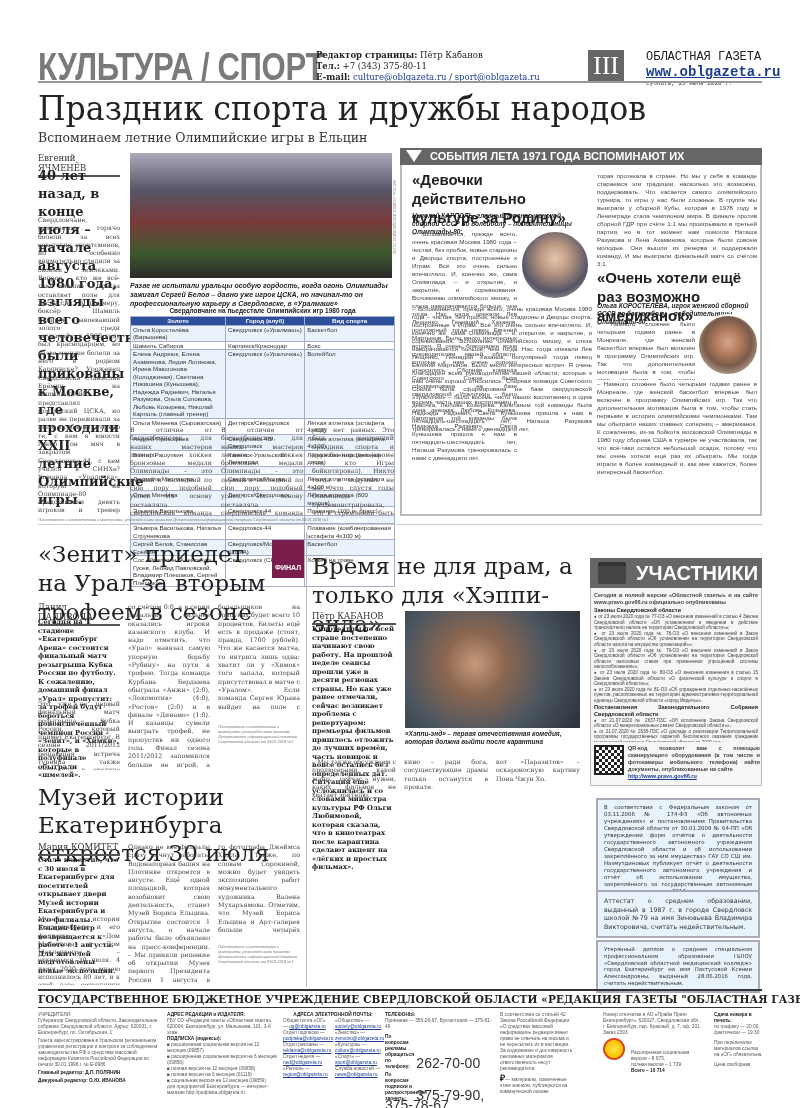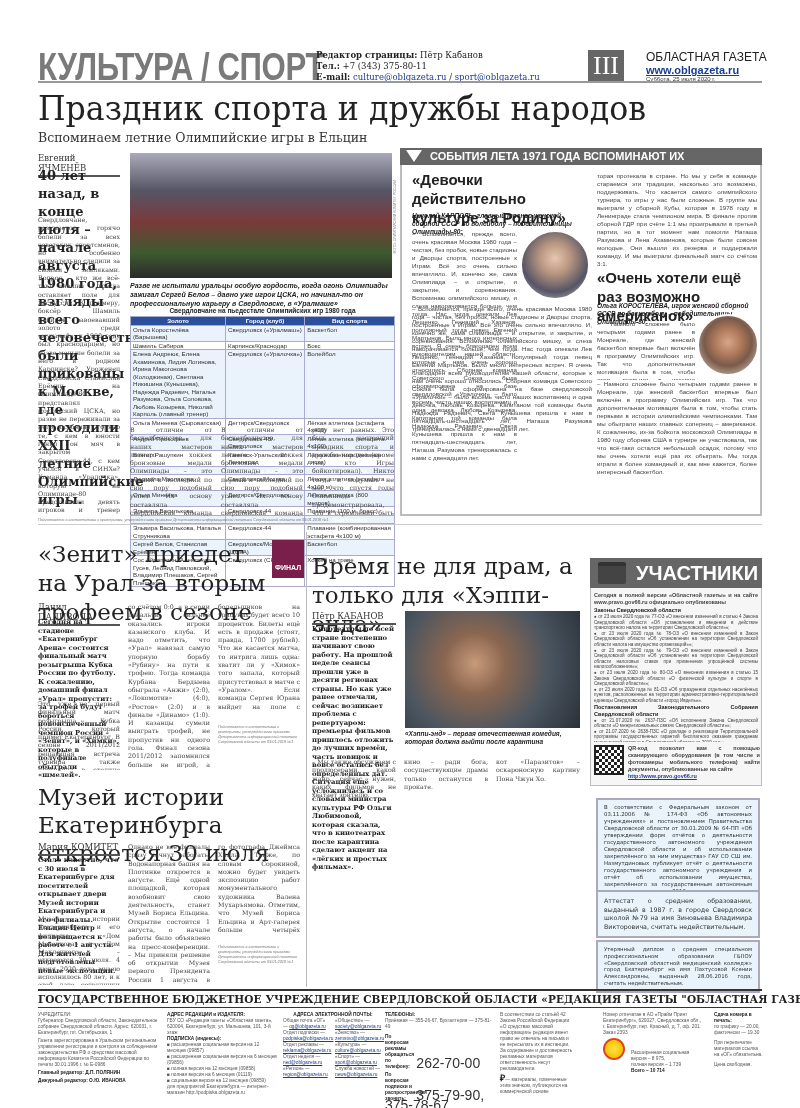--- a/index.html
+++ b/index.html
@@ -3,22 +3,22 @@
 <meta charset="utf-8">
 <style>
 *{box-sizing:border-box;margin:0;padding:0}
 body{width:800px;height:1108px;background:#fff;font-family:"DejaVu Serif",serif;color:#222;position:relative;overflow:hidden}
 .abs{position:absolute}
 .masthead-title{left:38px;top:46px;font-family:"Liberation Sans",sans-serif;font-weight:bold;font-size:38px;color:#7a7a7a;letter-spacing:-0.5px;transform:scaleX(0.82);transform-origin:left top}
 .editor{left:316px;top:50px;font-size:8.5px;line-height:11px;font-family:"DejaVu Serif",serif}
 .editor b{font-weight:bold}
 .editor a{color:#1a3d8f;text-decoration:underline}
 .roman{left:588px;top:50px;width:36px;height:32px;background:#666;color:#fff;font-size:26px;text-align:center;line-height:32px;font-family:"Liberation Serif",serif}
-.gaz{left:646px;top:50px;font-size:12px;font-family:Liberation Sans, sans-serif}
-.gaz a{display:block;font-size:11px;color:#1a3d8f;text-decoration:underline;font-weight:bold}
+.gaz{left:646px;top:50px;font-size:12px;font-family:Liberation Mono, monospace}
+.gaz a{display:block;font-size:14px;color:#1a3d8f;text-decoration:underline;font-weight:bold}
 .gaz .dt{font-size:6px;color:#333}
 .rule{left:38px;height:2px;background:#999}
 .h1{font-family:"DejaVu Serif",serif;font-weight:normal;color:#222}
 .sub{font-family:"DejaVu Serif",serif;color:#333}
 .byline{font-size:8.5px;font-family:"DejaVu Serif",serif;border-bottom:2px solid #555;padding-bottom:2px;color:#333}
 .lead{font-size:13px;font-weight:bold;line-height:18px}
 .body{font-size:6.3px;line-height:8.3px;color:#444;text-align:justify}
 .photo{background:linear-gradient(180deg,#aab 0%,#556 30%,#7a3a3a 55%,#3d5a2f 80%,#2b2b2b 100%)}
 .photo2{background:radial-gradient(circle at 40% 45%,#c89a7a 0,#8a6650 25%,#4a5560 60%,#2a3038 100%)}
 .cap{font-family:"Liberation Sans",sans-serif;font-weight:bold;font-size:7px;line-height:9px;font-style:italic}

